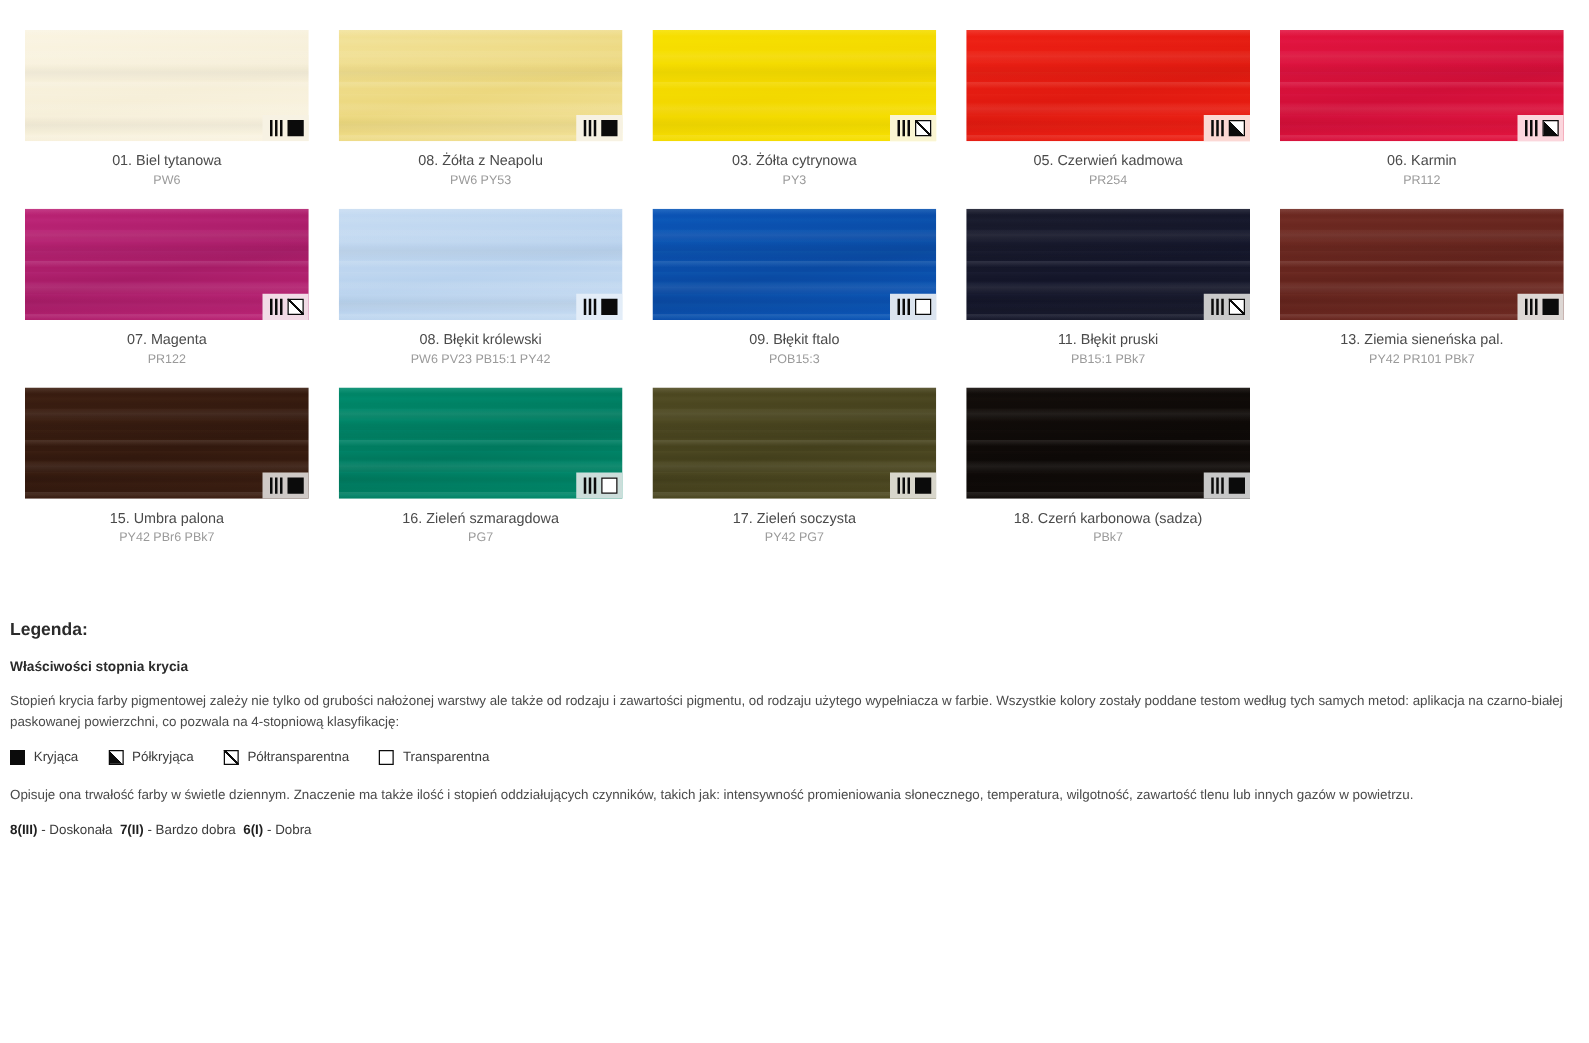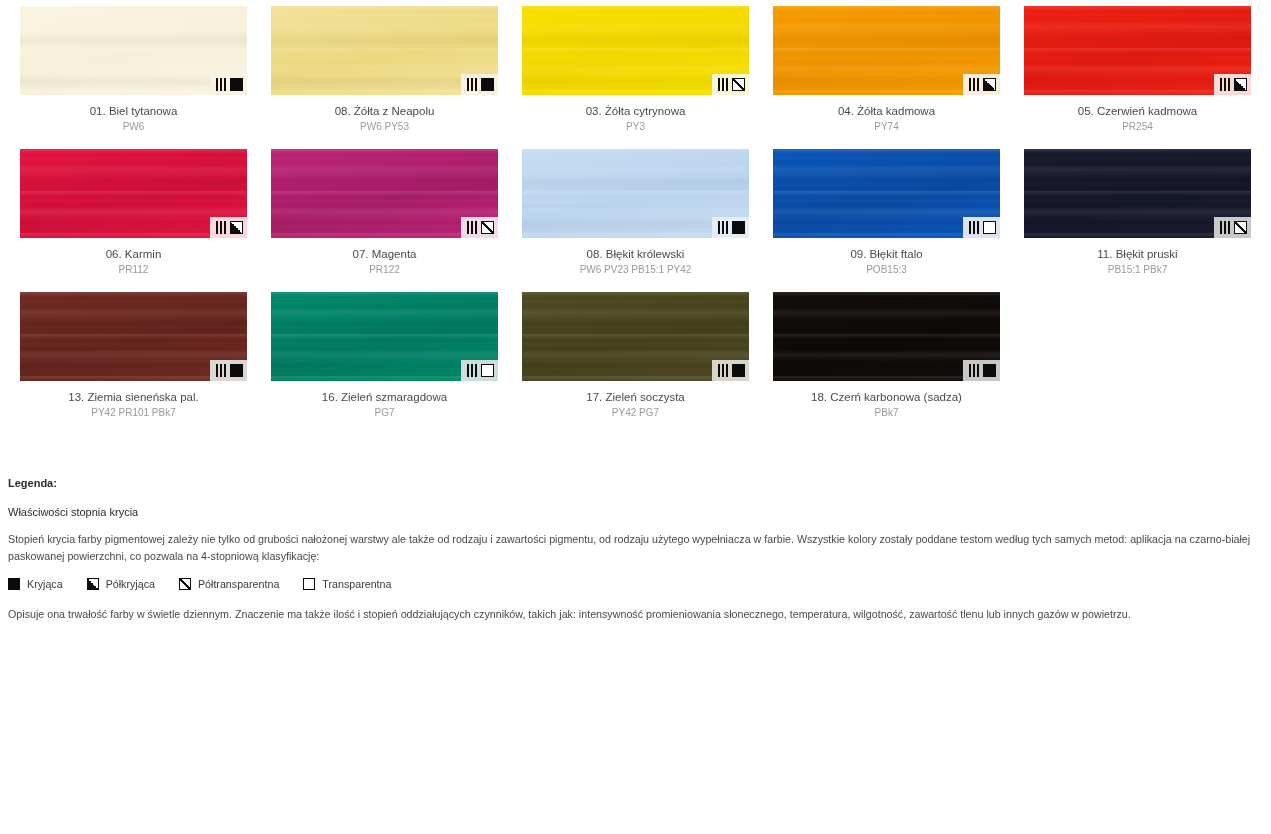--- a/index.html
+++ b/index.html
@@ -2,21 +2,21 @@
 <html><head>
 <meta charset="utf-8">
 <style>
   * { box-sizing: border-box; }
   html, body {
     margin: 0; padding: 0;
     background: #ffffff;
     width: 1271px;
     font-family: "Liberation Sans", sans-serif;
   }
-  .page { width: 1271px; position: relative; }
+  .page { width: 1271px; position: relative; padding-top: 18px; }
 
   
   .grid {
     display: grid;
     grid-template-columns: repeat(5, 1fr);
     column-gap: 0px;
     row-gap: 0px;
     padding: 0 8px;
   }
   .cell {
@@ -131,28 +131,28 @@
     line-height: 12px;
   }
 
   
   .legend {
     padding: 0 8px;
     margin-top: 32px;
     color: #3b3b3b;
   }
   .lg-title {
-    font-size: 11px;
+    font-size: 14px;
     font-weight: bold;
     color: #2b2b2b;
     margin-bottom: 17px;
   }
   .lg-sub {
     font-size: 11px;
-    font-weight: normal;
+    font-weight: bold;
     color: #2b2b2b;
     margin-bottom: 13px;
   }
   .lg-p {
     font-size: 10.7px;
     line-height: 17px;
     color: #4a4a4a;
     margin-bottom: 13px;
     max-width: 1262px;
   }
@@ -232,37 +232,20 @@
               <i></i>
             </div>
             <span class="opic diag"></span>
           </div>
         </div>
         <div class="cap-name">03. Żółta cytrynowa</div>
         <div class="cap-code">PY3</div>
       </div>
       <div class="cell">
         <div class="swatch-wrap">
-          <div class="swatch" style="background: linear-gradient(170deg, rgb(245, 156, 0) 0%, rgb(239, 146, 0) 55%, rgb(245, 156, 0) 100%);"></div>
-          <div class="streaks"></div>
-          <div class="streaks2"></div>
-          <div class="badge" style="background: rgb(250, 238, 219);">
-            <div class="bars">
-              <i></i>
-              <i></i>
-              <i></i>
-            </div>
-            <span class="opic half"></span>
-          </div>
-        </div>
-        <div class="cap-name">04. Żółta kadmowa</div>
-        <div class="cap-code">PY74</div>
-      </div>
-      <div class="cell">
-        <div class="swatch-wrap">
           <div class="swatch" style="background: linear-gradient(170deg, rgb(239, 32, 20) 0%, rgb(224, 26, 16) 55%, rgb(239, 32, 20) 100%);"></div>
           <div class="streaks"></div>
           <div class="streaks2"></div>
           <div class="badge" style="background: rgb(251, 217, 212);">
             <div class="bars">
               <i></i>
               <i></i>
               <i></i>
             </div>
             <span class="opic half"></span>
@@ -365,20 +348,37 @@
             <div class="bars">
               <i></i>
               <i></i>
               <i></i>
             </div>
             <span class="opic solid"></span>
           </div>
         </div>
         <div class="cap-name">13. Ziemia sieneńska pal.</div>
         <div class="cap-code">PY42 PR101 PBk7</div>
+      </div>
+      <div class="cell">
+        <div class="swatch-wrap">
+          <div class="swatch" style="background: linear-gradient(170deg, rgb(59, 30, 17) 0%, rgb(51, 25, 14) 55%, rgb(59, 30, 17) 100%);"></div>
+          <div class="streaks"></div>
+          <div class="streaks2"></div>
+          <div class="badge" style="background: rgb(207, 201, 198);">
+            <div class="bars">
+              <i></i>
+              <i></i>
+              <i></i>
+            </div>
+            <span class="opic solid"></span>
+          </div>
+        </div>
+        <div class="cap-name">15. Umbra palona</div>
+        <div class="cap-code">PY42 PBr6 PBk7</div>
       </div>
       <div class="cell">
         <div class="swatch-wrap">
           <div class="swatch" style="background: linear-gradient(170deg, rgb(0, 137, 106) 0%, rgb(0, 122, 95) 55%, rgb(0, 137, 106) 100%);"></div>
           <div class="streaks"></div>
           <div class="streaks2"></div>
           <div class="badge" style="background: rgb(204, 222, 219);">
             <div class="bars">
               <i></i>
               <i></i>
@@ -448,15 +448,16 @@
           <span>Półtransparentna</span>
         </div>
         <div class="key-item">
           <span class="opic empty"></span>
           <span>Transparentna</span>
         </div>
       </div>
 
     <div class="lg-p">Opisuje ona trwałość farby w świetle dziennym. Znaczenie ma także ilość i stopień oddziałujących czynników, takich jak: intensywność promieniowania słonecznego, temperatura, wilgotność, zawartość tlenu lub innych gazów w powietrzu.</div>
 
+    <div class="lg-grades"><span class="nowrap"><b>8(III)</b><span> - Doskonała</span></span>&nbsp;&nbsp;<span class="nowrap"><b>7(II)</b><span> - Bardzo dobra</span></span>&nbsp;&nbsp;<span class="nowrap"><b>6(I)</b><span> - Dobra</span></span></div>
 
   </div>
 </div>
 
 </body></html>

